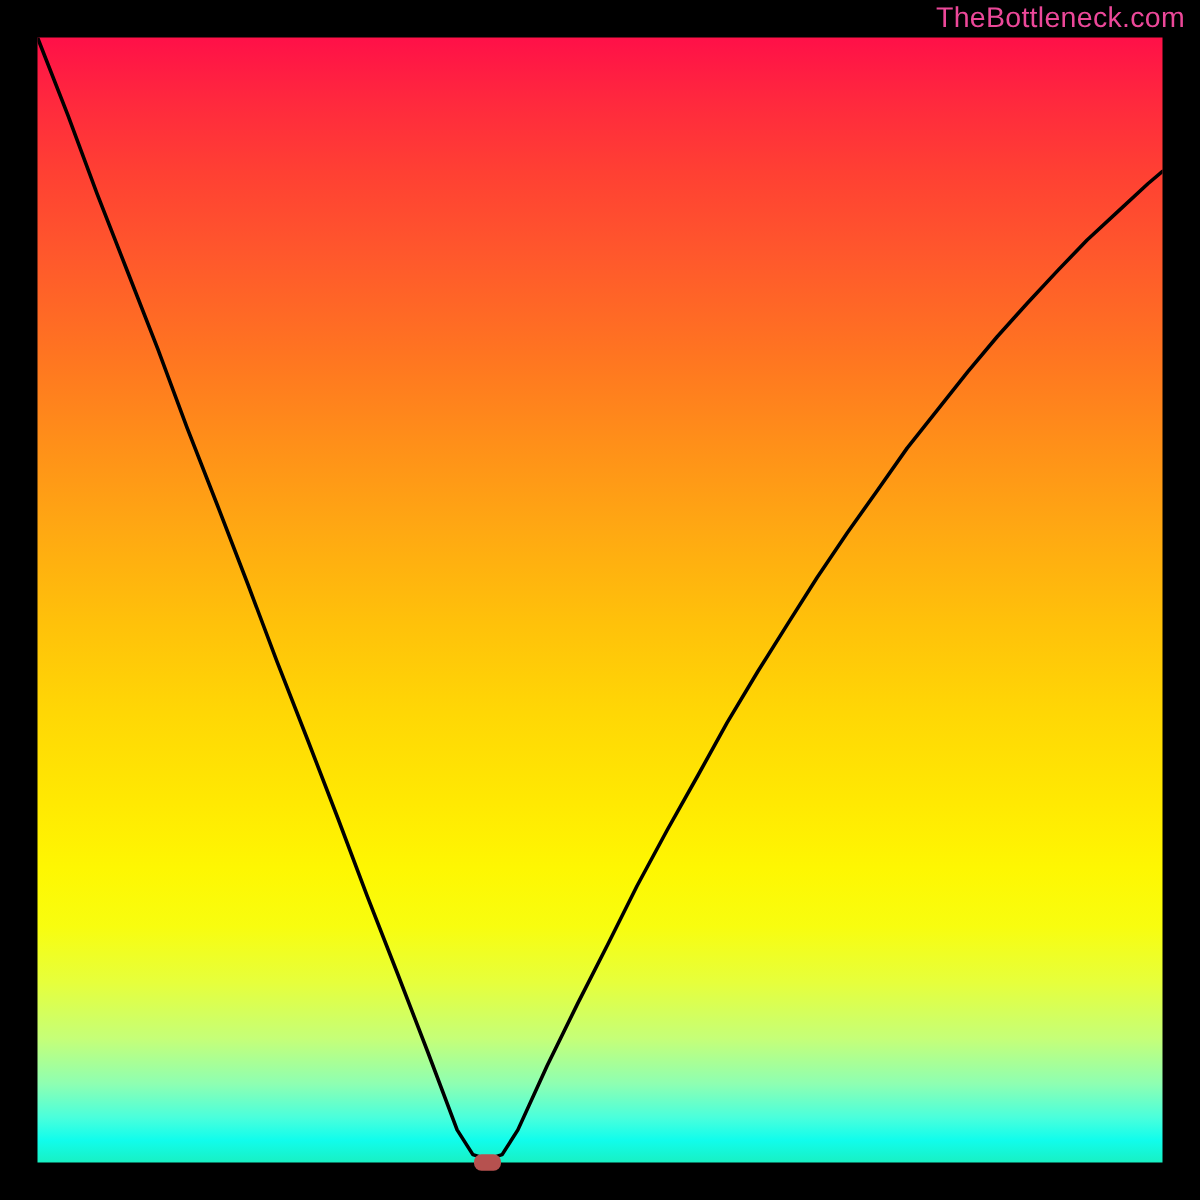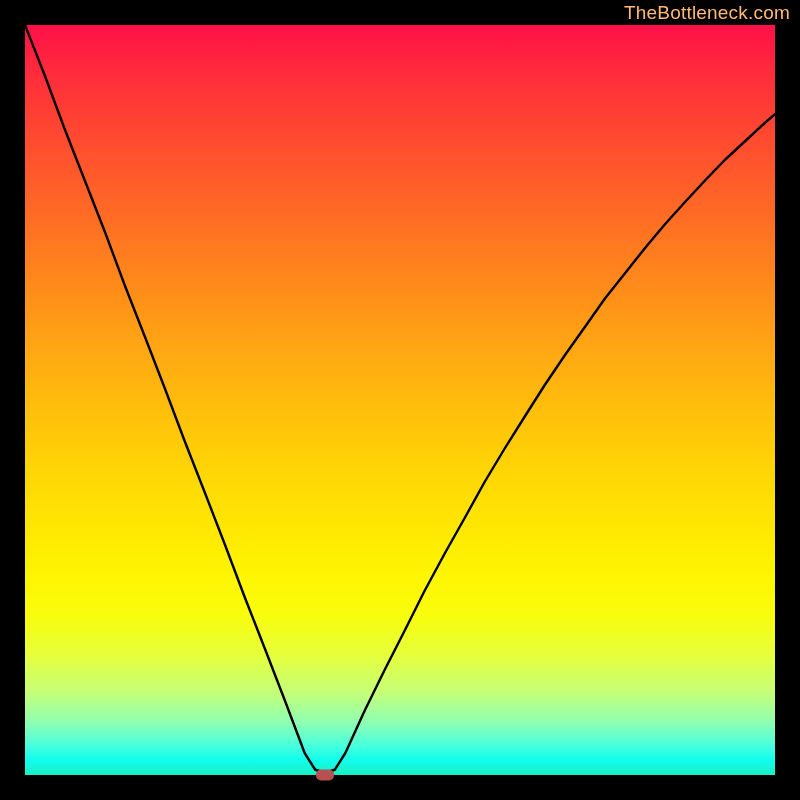--- a/index.html
+++ b/index.html
@@ -48,21 +48,21 @@
     width: 18px;
     height: 11px;
     border-radius: 5px;
     background: #b6514f;
     transform: translate(-50%, -50%);
   }
   .watermark {
     position: absolute;
     top: 2px;
     right: 10px;
-    color: #fdba74;
+    color: #ec4899;
     font-size: 19px;
     font-weight: 500;
     letter-spacing: 0.2px;
   }
 </style>
 </head>
 <body>
 
 <div class="frame">
   <div class="watermark">TheBottleneck.com</div>

